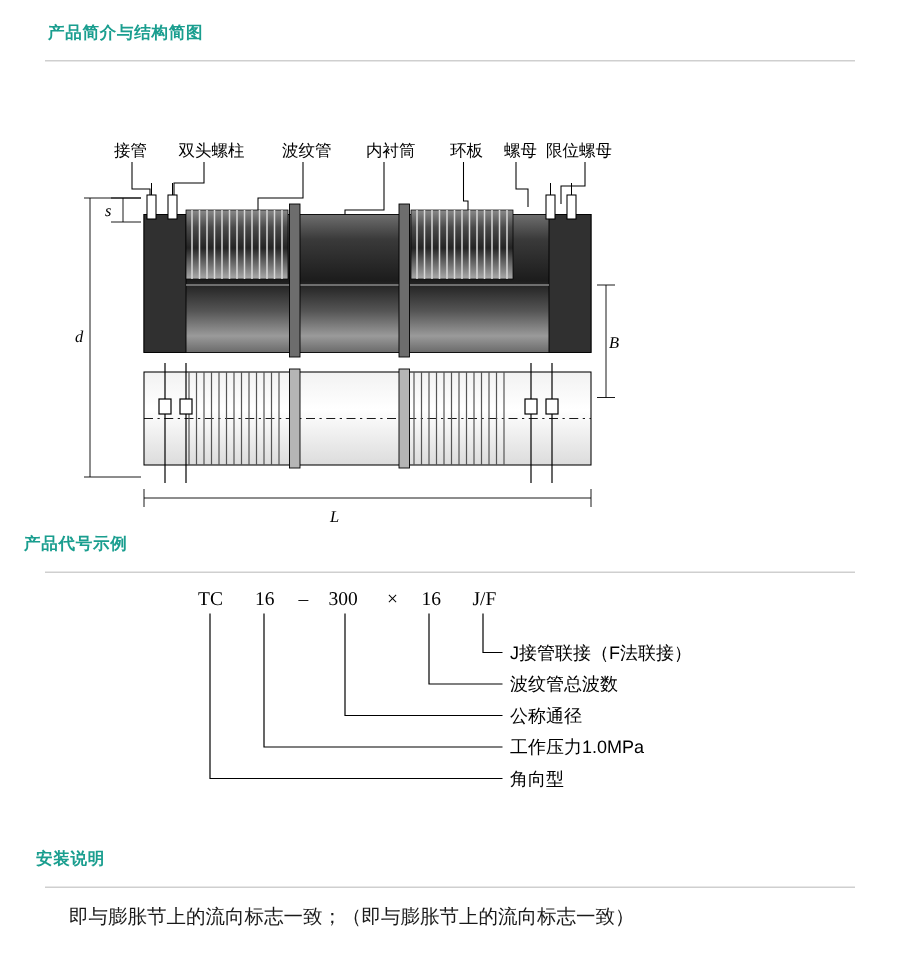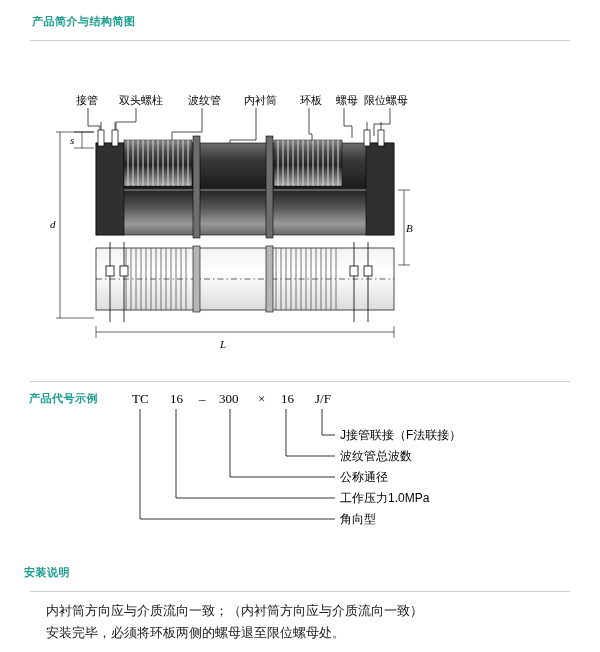--- a/index.html
+++ b/index.html
@@ -25,21 +25,21 @@
   }
   .divider {
     position: absolute;
     height: 1px;
     background: #cfcfcf;
     left: 30px;
     width: 540px;
   }
   #title1 { left: 32px; top: 14px; }
   #div1 { top: 40px; }
-  #title2 { left: 29px; top: 355px; margin-top: 36px; }
+  #title2 { left: 16px; top: 355px; }
   #div2 { top: 381px; }
   #title3 { left: 24px; top: 565px; }
   #div3 { top: 591px; }
 
   
   #figure1 {
     position: absolute;
     left: 0px;
     top: 70px;
     width: 600px;
@@ -296,15 +296,14 @@
     <text class="code-desc" x="340" y="119">工作压力1.0MPa</text>
     <text class="code-desc" x="340" y="140">角向型</text>
   </g>
 </svg>
 </div>
 
 <div class="section-title" id="title3">安装说明</div>
 <div class="divider" id="div3"></div>
 
 <div id="notes">
-  <div class="note-line">内衬筒方向应与介质流向一致；（内衬筒方向应与介质流向一致）</div>
-  <div class="note-line">安装完毕，必须将环板两侧的螺母退至限位螺母处。</div>
+  <div class="note-line">即与膨胀节上的流向标志一致；（即与膨胀节上的流向标志一致）</div>
 </div>
 
 </body></html>

